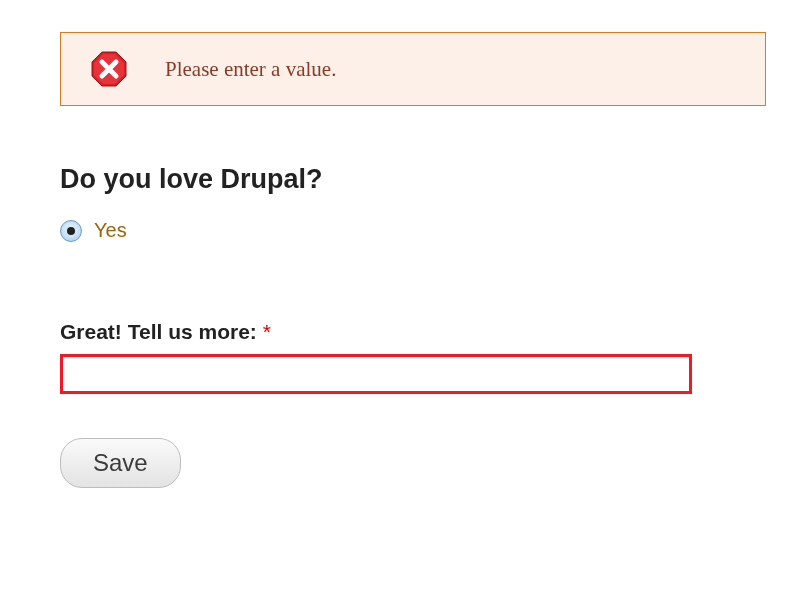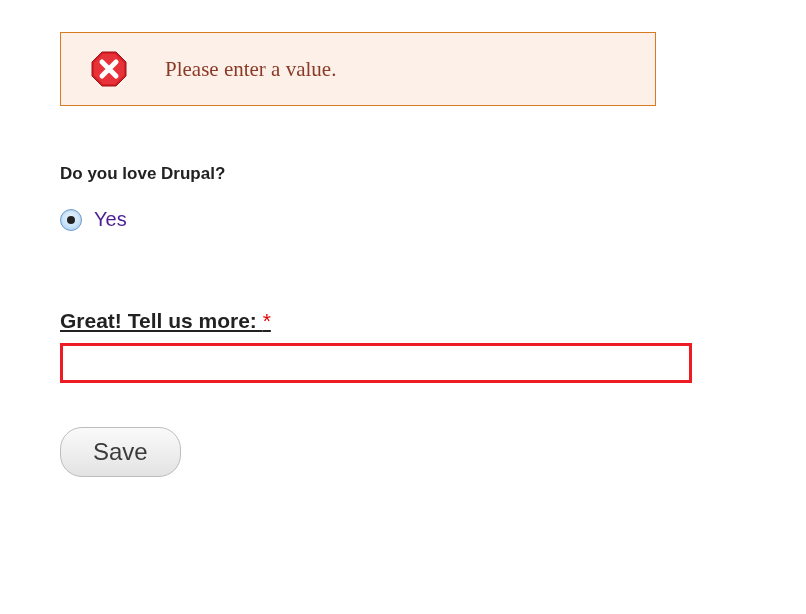--- a/index.html
+++ b/index.html
@@ -19,45 +19,45 @@
       padding-top: 32px;
       padding-left: 60px;
     }
     .error-box {
       background: #fdf0e8;
       border: 1px solid #d87a1f;
       padding: 18px 20px 18px 30px;
       display: flex;
       align-items: center;
       margin-bottom: 58px;
-      width: 596px;
+      width: 706px;
     }
     .error-icon {
       width: 36px;
       height: 36px;
       flex-shrink: 0;
       margin-right: 38px;
     }
     .error-text {
       color: #8a3a26;
       font-size: 21px;
       font-family: Georgia, serif;
     }
     .question-label {
       font-weight: bold;
-      font-size: 17px;
+      font-size: 27px;
       color: #222;
       margin-bottom: 24px;
     }
     .radio-row {
       display: flex;
       align-items: center;
       margin-bottom: 28px;
       font-size: 20px;
-      color: #4c1d95;
+      color: #a16207;
     }
     .radio-visual {
       width: 22px;
       height: 22px;
       border-radius: 50%;
       background: linear-gradient(to bottom, #fdfdfd, #e4e4e4);
       border: 1px solid #aaa;
       margin-right: 12px;
       display: flex;
       align-items: center;
@@ -75,21 +75,20 @@
       background: #222;
     }
     .spacer {
       height: 50px;
     }
     .field-label {
       font-weight: bold;
       font-size: 21px;
       color: #222;
       margin-bottom: 10px;
-      text-decoration: underline;
     }
     .required-mark {
       color: #e20000;
       font-weight: normal;
     }
     .text-input {
       width: 632px;
       height: 40px;
       border: 3px solid #ed1c24;
       outline: none;

